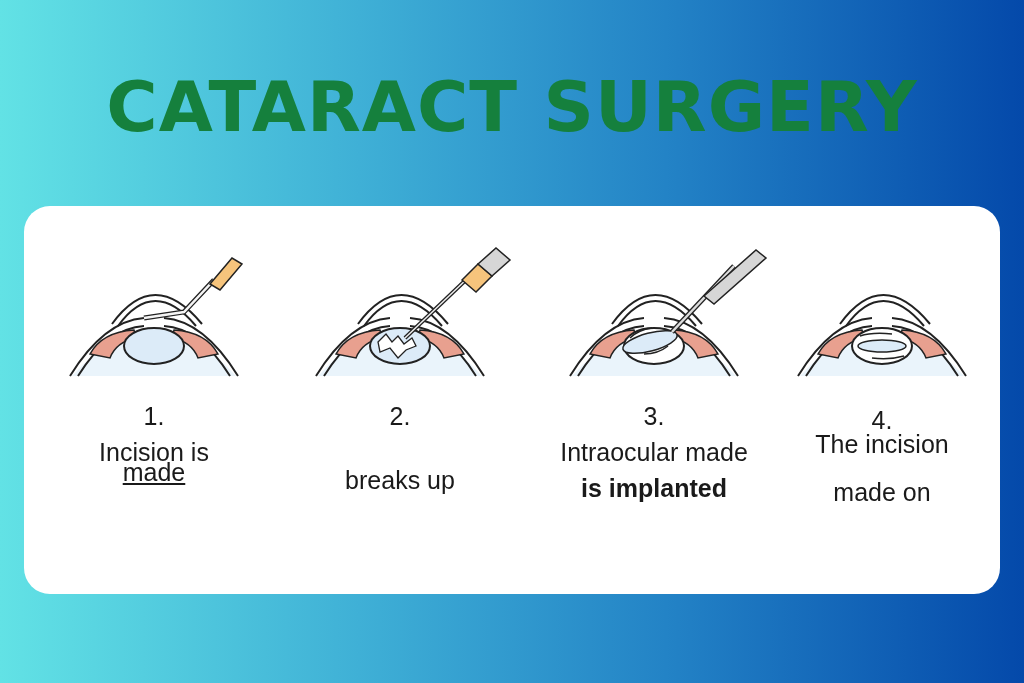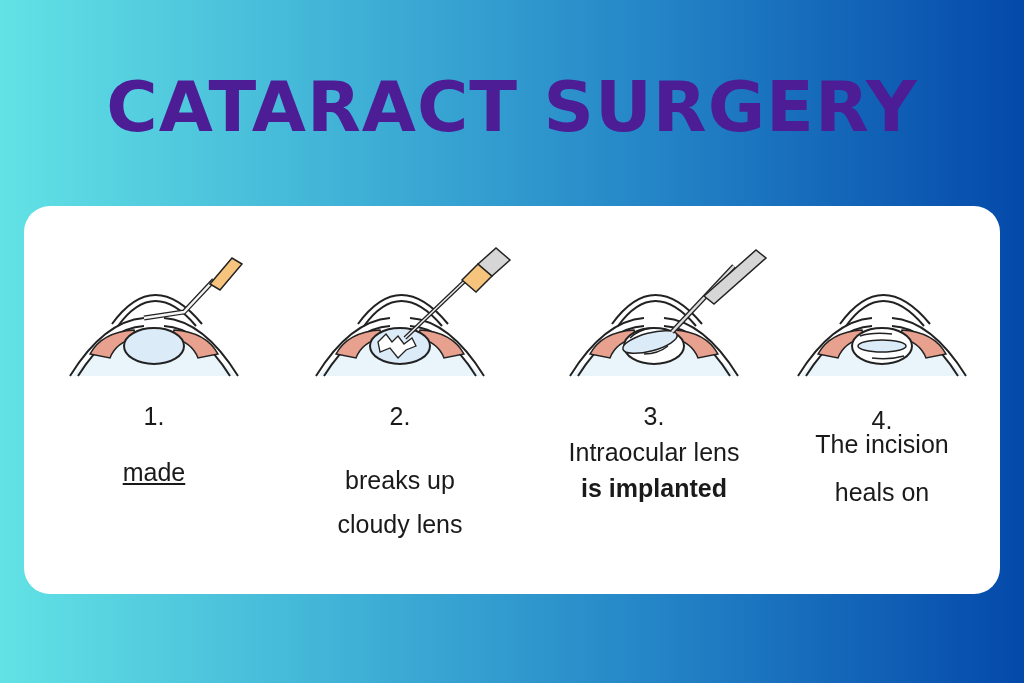--- a/index.html
+++ b/index.html
@@ -4,21 +4,21 @@
   <style>
     html, body { margin: 0; padding: 0; }
     body {
       width: 1024px; height: 683px; overflow: hidden;
       background: linear-gradient(90deg, #62e2e5 0%, #3fb0d6 35%, #2383c6 65%, #0449aa 100%);
       font-family: "Liberation Sans", "DejaVu Sans", sans-serif;
       position: relative;
     }
     .title {
       position: absolute; left: 0; right: 0; top: 62px;
-      text-align: center; color: #4c1d95;
+      text-align: center; color: #15803d;
       font-family: "DejaVu Sans", sans-serif;
       font-weight: bold; font-size: 70px; letter-spacing: 1px;
       line-height: 90px;
     }
     .card {
       position: absolute; left: 24px; top: 206px; width: 976px; height: 388px;
       background: #ffffff; border-radius: 26px;
     }
     .step {
       position: absolute; top: 0; width: 240px; height: 388px;
@@ -53,20 +53,21 @@
       <path d="M56 108 Q68 86 100 84 L102 92 Q82 96 76 112 Z" fill="#e8a08f" stroke="#222" stroke-width="1.5"></path>
       <path d="M184 108 Q172 86 140 84 L138 92 Q158 96 164 112 Z" fill="#e8a08f" stroke="#222" stroke-width="1.5"></path>
 
       <ellipse cx="120" cy="100" rx="30" ry="18" fill="#dcebf8" stroke="#222" stroke-width="2"></ellipse>
 
       <path d="M110 72 L150 66 L180 34" fill="none" stroke="#222" stroke-width="5"></path>
       <path d="M110 72 L150 66 L180 34" fill="none" stroke="#f5f5f5" stroke-width="2.5"></path>
       <path d="M176 38 L198 12 L208 18 L186 44 Z" fill="#f6c47c" stroke="#222" stroke-width="1.5"></path>
     </svg>
     <div class="caption" style="top:192px;">1.</div>
+    <div class="caption" style="top:228px;">Incision is</div>
     <div class="caption" style="top:248px;text-decoration:underline;">made</div>
   </div>
 
   <div class="step" style="left:256px;">
     <svg width="240" height="140" viewBox="0 0 240 140">
       <path d="M38 130 Q120 40 202 130 Z" fill="#eaf4fb"></path>
       <path d="M36 130 Q70 75 110 72" fill="none" stroke="#222" stroke-width="2"></path>
       <path d="M44 130 Q74 82 110 80" fill="none" stroke="#222" stroke-width="2"></path>
       <path d="M204 130 Q170 75 130 72" fill="none" stroke="#222" stroke-width="2"></path>
       <path d="M196 130 Q166 82 130 80" fill="none" stroke="#222" stroke-width="2"></path>
@@ -78,21 +79,20 @@
 
       <path d="M98 96 L106 88 L112 96 L118 90 L124 98 L132 92 L136 100 L126 104 L118 112 L110 102 L100 106 Z" fill="#ffffff" stroke="#222" stroke-width="1.3"></path>
 
       <path d="M125 92 L190 30" fill="none" stroke="#222" stroke-width="4"></path>
       <path d="M125 92 L190 30" fill="none" stroke="#eee" stroke-width="1.5"></path>
       <path d="M182 34 L198 18 L212 30 L196 46 Z" fill="#f6c47c" stroke="#222" stroke-width="1.5"></path>
       <path d="M198 18 L216 2 L230 14 L212 30 Z" fill="#d6d6d6" stroke="#222" stroke-width="1.5"></path>
     </svg>
     <div class="caption" style="top:192px;">2.</div>
     <div class="caption" style="top:256px;">breaks up</div>
-    <div class="caption" style="top:300px;">cloudy lens</div>
   </div>
 
   <div class="step" style="left:510px;">
     <svg width="240" height="140" viewBox="0 0 240 140">
       <path d="M38 130 Q120 40 202 130 Z" fill="#eaf4fb"></path>
       <path d="M36 130 Q70 75 110 72" fill="none" stroke="#222" stroke-width="2"></path>
       <path d="M44 130 Q74 82 110 80" fill="none" stroke="#222" stroke-width="2"></path>
       <path d="M204 130 Q170 75 130 72" fill="none" stroke="#222" stroke-width="2"></path>
       <path d="M196 130 Q166 82 130 80" fill="none" stroke="#222" stroke-width="2"></path>
       <path d="M78 78 Q120 20 168 78" fill="none" stroke="#222" stroke-width="2"></path>
@@ -103,21 +103,21 @@
 
       <ellipse cx="116" cy="96" rx="28" ry="9" transform="rotate(-15 116 96)" fill="#dcebf8" stroke="#222" stroke-width="1.5"></ellipse>
       <path d="M96 92 Q104 84 118 82" fill="none" stroke="#222" stroke-width="1.5"></path>
       <path d="M110 108 Q124 108 134 100" fill="none" stroke="#222" stroke-width="1.5"></path>
 
       <path d="M138 86 L200 20" fill="none" stroke="#222" stroke-width="5"></path>
       <path d="M138 86 L200 20" fill="none" stroke="#ddd" stroke-width="2.5"></path>
       <path d="M170 50 L222 4 L232 12 L180 58 Z" fill="#d6d6d6" stroke="#222" stroke-width="1.5"></path>
     </svg>
     <div class="caption" style="top:192px;">3.</div>
-    <div class="caption" style="top:228px;">Intraocular lens</div>
+    <div class="caption" style="top:228px;">Intraocular made</div>
     <div class="caption" style="top:264px;font-weight:bold;">is implanted</div>
   </div>
 
   <div class="step" style="left:738px;">
     <svg width="240" height="140" viewBox="0 0 240 140">
       <path d="M38 130 Q120 40 202 130 Z" fill="#eaf4fb"></path>
       <path d="M36 130 Q70 75 110 72" fill="none" stroke="#222" stroke-width="2"></path>
       <path d="M44 130 Q74 82 110 80" fill="none" stroke="#222" stroke-width="2"></path>
       <path d="M204 130 Q170 75 130 72" fill="none" stroke="#222" stroke-width="2"></path>
       <path d="M196 130 Q166 82 130 80" fill="none" stroke="#222" stroke-width="2"></path>
@@ -125,16 +125,16 @@
       <path d="M84 80 Q120 30 162 80" fill="none" stroke="#222" stroke-width="2"></path>
       <path d="M56 108 Q68 86 100 84 L102 92 Q82 96 76 112 Z" fill="#e8a08f" stroke="#222" stroke-width="1.5"></path>
       <path d="M184 108 Q172 86 140 84 L138 92 Q158 96 164 112 Z" fill="#e8a08f" stroke="#222" stroke-width="1.5"></path>
       <ellipse cx="120" cy="100" rx="30" ry="18" fill="#ffffff" stroke="#222" stroke-width="2"></ellipse>
       <ellipse cx="120" cy="100" rx="24" ry="6" fill="#dcebf8" stroke="#222" stroke-width="1.5"></ellipse>
       <path d="M98 90 Q110 86 130 88" fill="none" stroke="#222" stroke-width="1.5"></path>
       <path d="M110 112 Q128 114 142 110" fill="none" stroke="#222" stroke-width="1.5"></path>
     </svg>
     <div class="caption" style="top:196px;">4.</div>
     <div class="caption" style="top:220px;">The incision</div>
-    <div class="caption" style="top:268px;">heals on</div>
+    <div class="caption" style="top:268px;">made on</div>
   </div>
 
 </div>
 
 </body></html>

